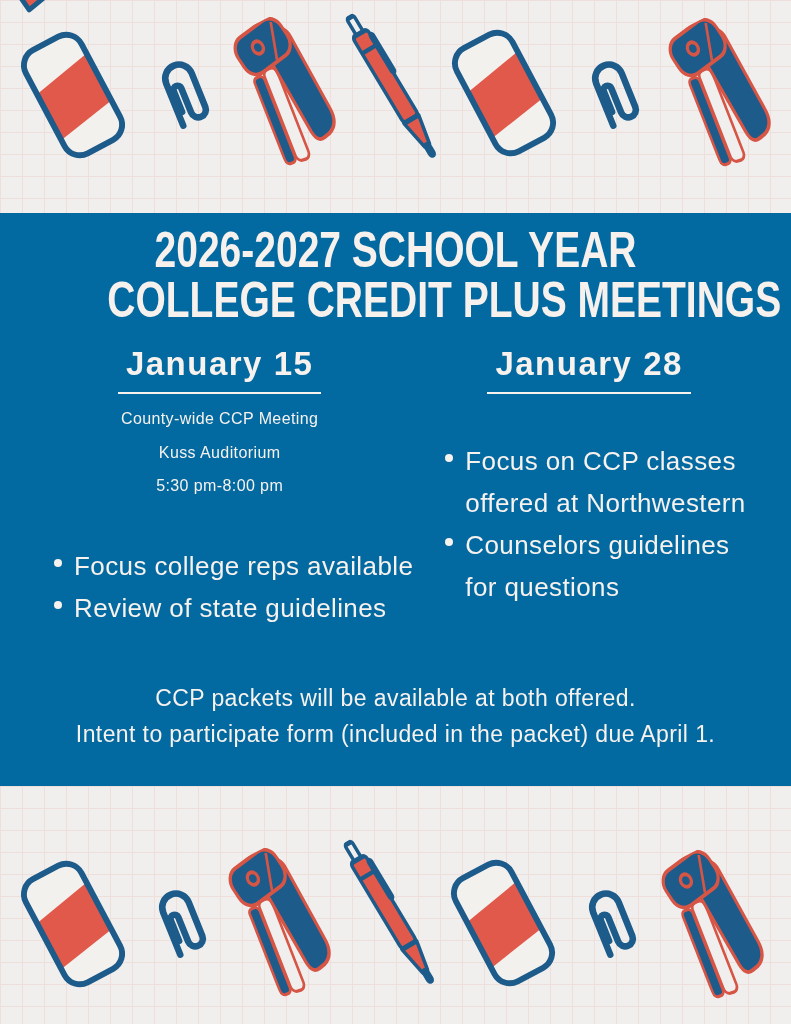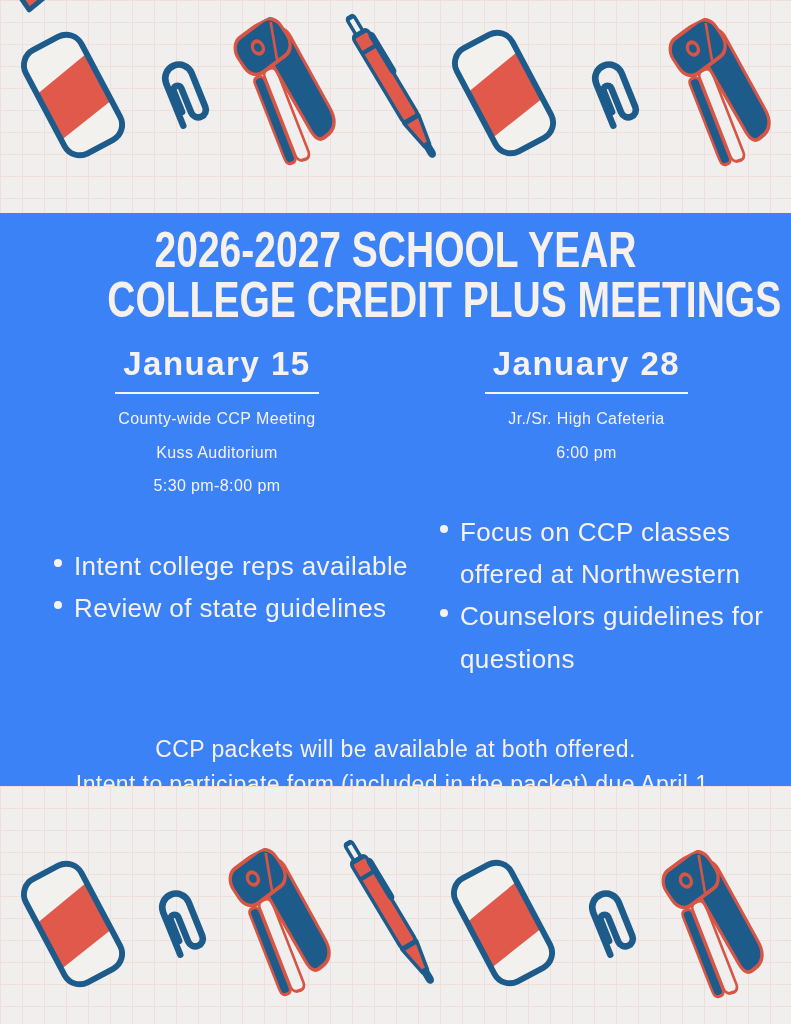--- a/index.html
+++ b/index.html
@@ -19,21 +19,21 @@
       linear-gradient(to bottom, #eedfdb 1px, transparent 1px);
     background-size:22px 22px;
   }
   .band-top{height:213px}
   .band-bottom{flex:1}
   .supply{position:absolute;overflow:visible;transform:translate(-50%,-50%) rotate(var(--r,0deg))}
 
   
   .red{
     height:573px;box-sizing:border-box;overflow:hidden;
-    background:#3b82f6;color:#f7f2ee;
+    background:#0369a1;color:#f7f2ee;
     padding:8px 26px 0;
   }
   h1{margin:4px 0 0;text-align:center;font-size:50px;line-height:1.0;font-weight:bold;color:#f6f1ed;letter-spacing:0}
   h1 .tline{display:block;transform:scaleX(0.78);transform-origin:50% 50%;white-space:nowrap}
 
   .cols{display:grid;grid-template-columns:1fr 1fr;margin-top:20px}
   .col{text-align:center}
   h2{margin:0;font-size:33px;font-weight:700;letter-spacing:1.5px}
   h2 .u{display:inline-block;border-bottom:2.5px solid #f7f2ee;padding:0 8px 9px}
   .info{margin-top:12px}
@@ -137,33 +137,29 @@
       <section class="col col-left">
         <h2>
           <span class="u">January 15</span>
         </h2>
         <div class="info">
           <p>County-wide CCP Meeting</p>
           <p>Kuss Auditorium</p>
           <p>5:30 pm-8:00 pm</p>
         </div>
         <ul class="bullets">
-          <li>Intent college reps available</li>
+          <li>Focus college reps available</li>
           <li>Review of state guidelines</li>
         </ul>
       </section>
 
       <section class="col col-right">
         <h2>
           <span class="u">January 28</span>
         </h2>
-        <div class="info">
-          <p>Jr./Sr. High Cafeteria</p>
-          <p>6:00 pm</p>
-        </div>
         <ul class="bullets">
           <li>Focus on CCP classes offered at Northwestern</li>
           <li>Counselors guidelines for questions</li>
         </ul>
       </section>
     </div>
 
     <div class="footnote">
       <p>CCP packets will be available at both offered.</p>
       <p>Intent to participate form (included in the packet) due April 1.</p>

